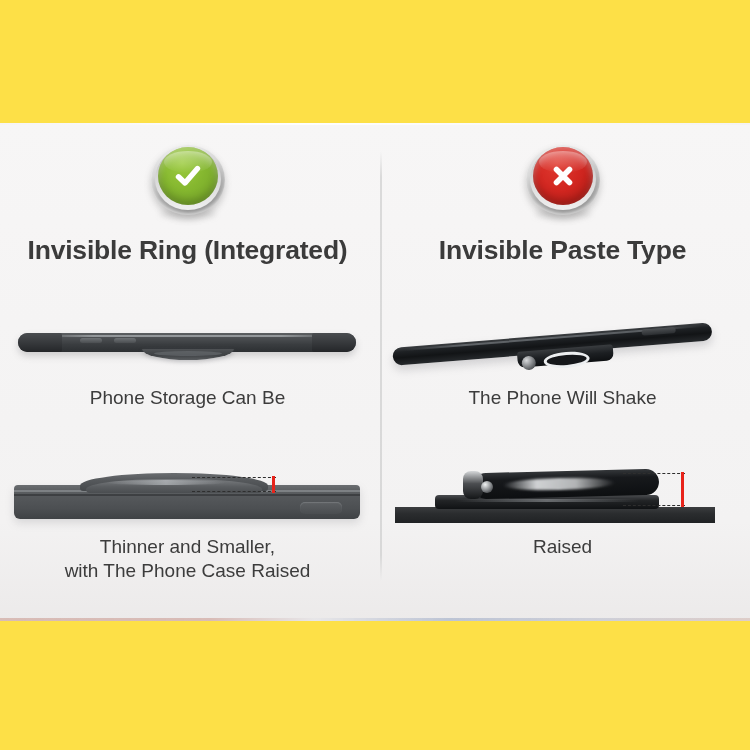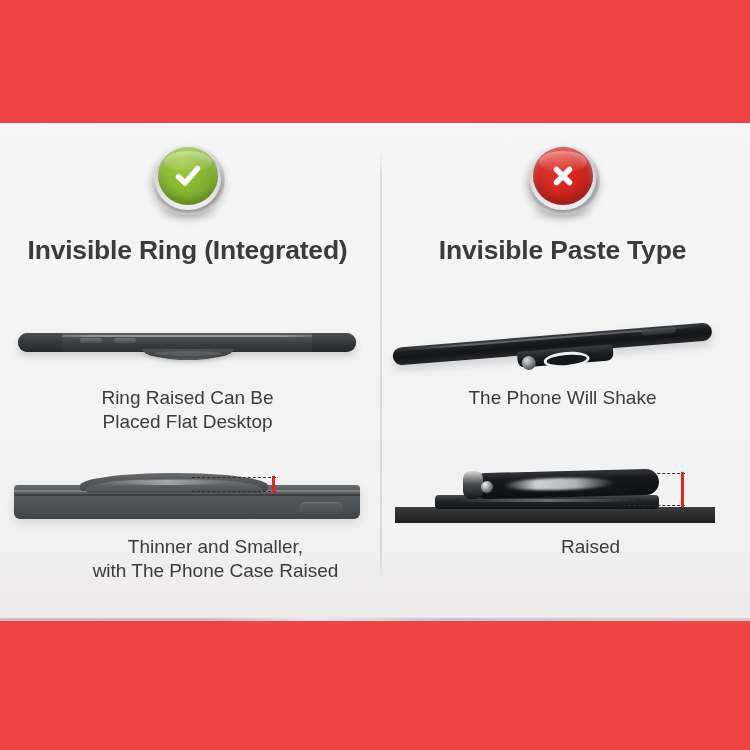--- a/index.html
+++ b/index.html
@@ -11,21 +11,21 @@
     height: 750px;
     background: #fbfafb;
     font-family: "Liberation Sans", sans-serif;
     overflow: hidden;
   }
 
   .stage {
     position: relative;
     width: 750px;
     height: 750px;
-    background: #ef4444;
+    background: #fde047;
   }
 
   
   .card {
     position: absolute;
     left: 0;
     top: 123px;
     width: 750px;
     height: 498px;
     background: linear-gradient(180deg, #f7f6f6 0%, #f5f4f4 40%, #f3f2f2 80%, #eceaea 100%);
@@ -405,21 +405,21 @@
   .caption {
     position: absolute;
     left: 0;
     width: 100%;
     text-align: center;
     font-size: 19px;
     line-height: 24px;
     color: #3c3c3c;
   }
   .caption.top { top: 263px; }
-  .caption.bottom { top: 412px; margin-left: 28px; }
+  .caption.bottom { top: 412px; }
   .caption div { white-space: nowrap; }
 </style>
 </head>
 <body>
 
 <div class="stage">
 
   <div class="card">
     <div class="card-top-edge"></div>
     <div class="card-bottom-edge"></div>
@@ -449,22 +449,21 @@
             <div class="body"></div>
             <div class="cap-l"></div>
             <div class="cap-r"></div>
             <div class="btn1"></div>
             <div class="btn2"></div>
             <div class="ringbump"></div>
           </div>
         </div>
 
         <div class="caption top">
-          <div>Ring Raised Can Be</div>
-          <div>Placed Flat Desktop</div>
+          <div>Phone Storage Can Be</div>
         </div>
 
         <div class="photo bottom">
           <div class="ph-case">
             <div class="slab"></div>
             <div class="notch"></div>
             <div class="lid"></div>
             <div class="lid2"></div>
             <div class="lid-gloss"></div>
             <div class="measure-dash-top" style="left:178px; top:18px; width:84px;"></div>

